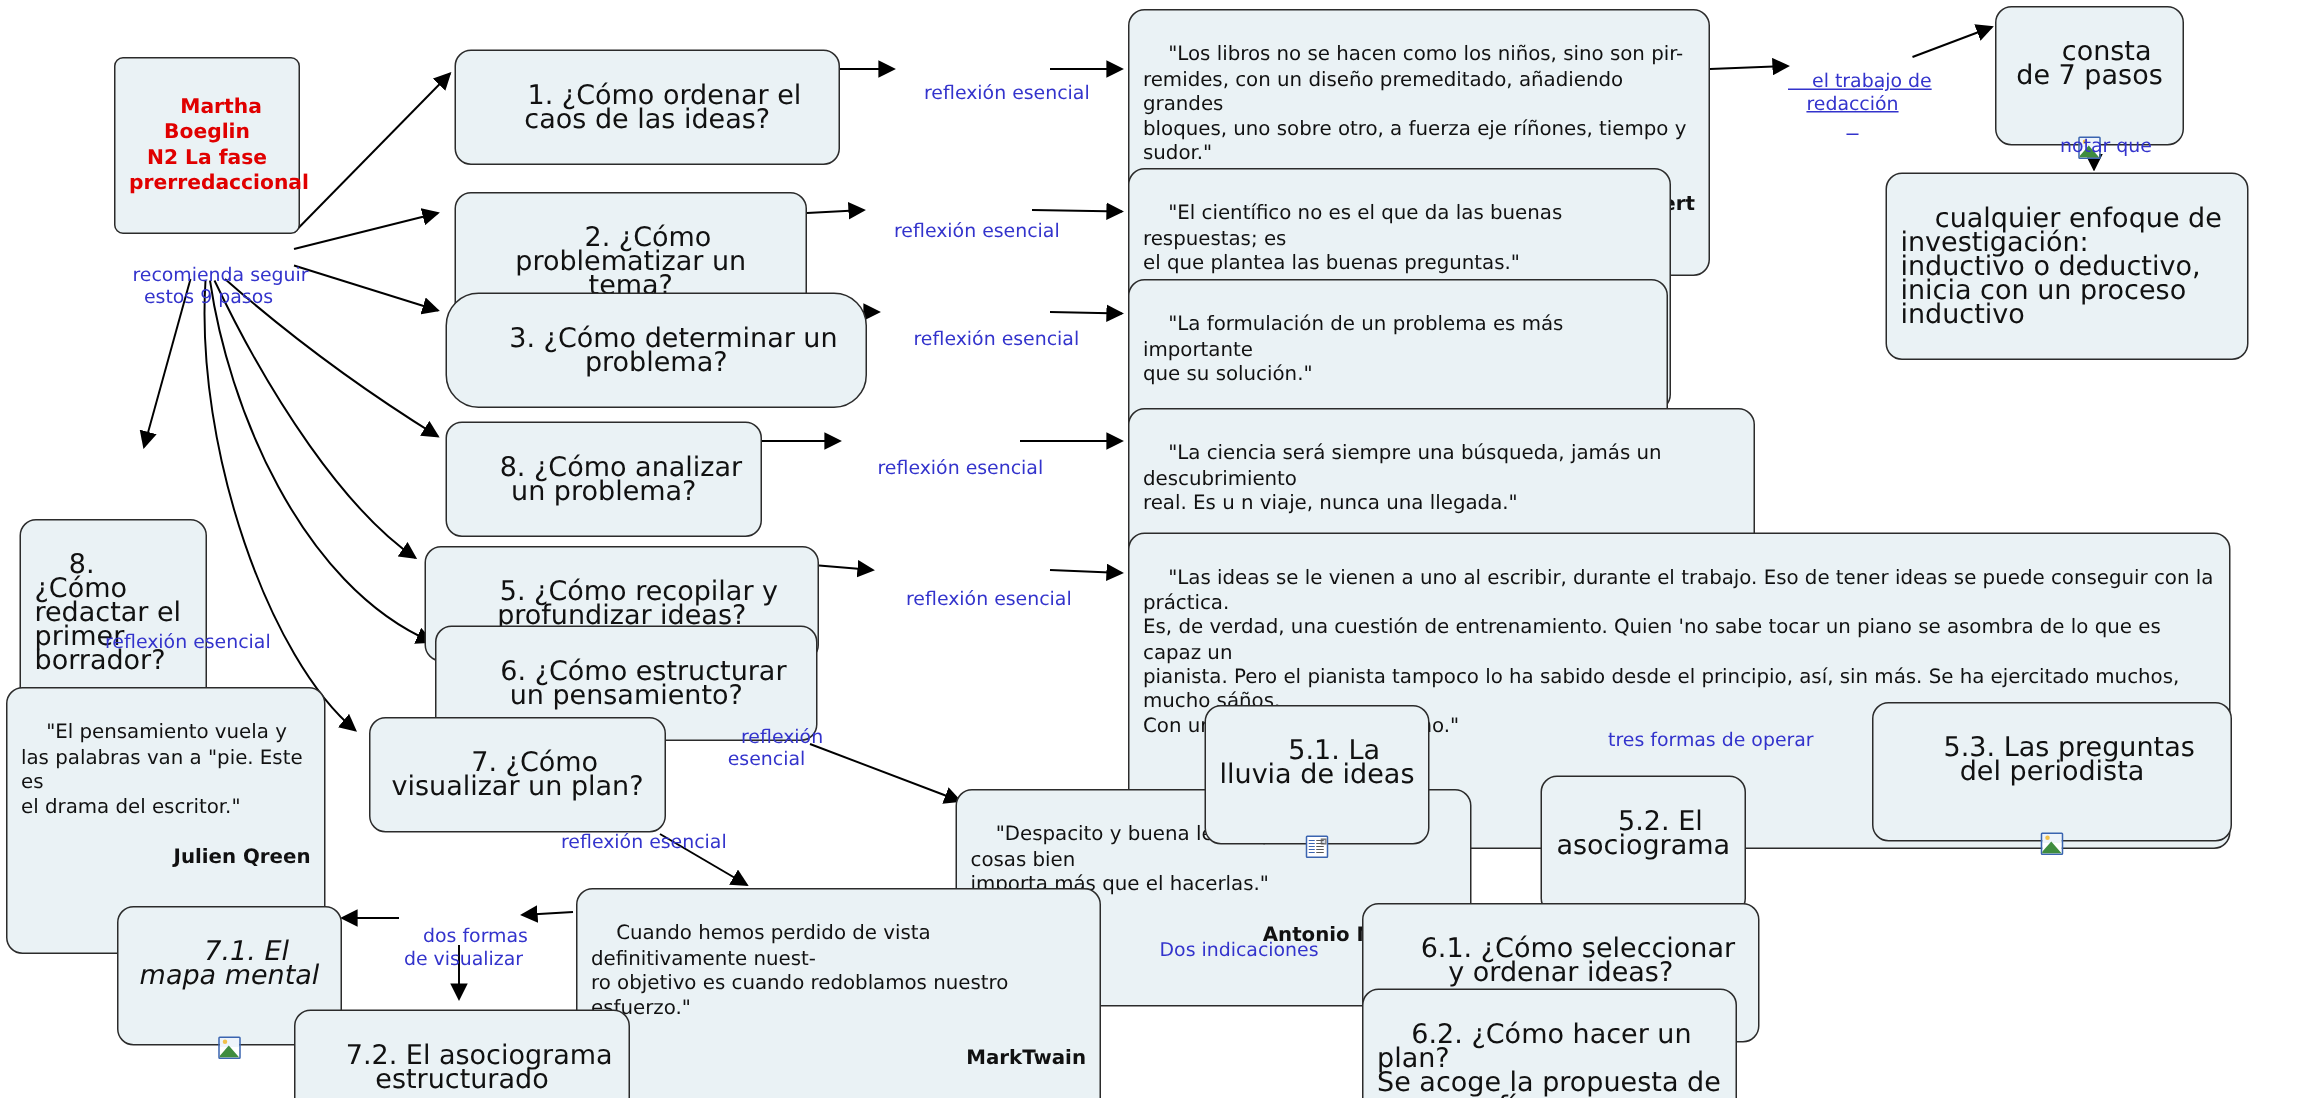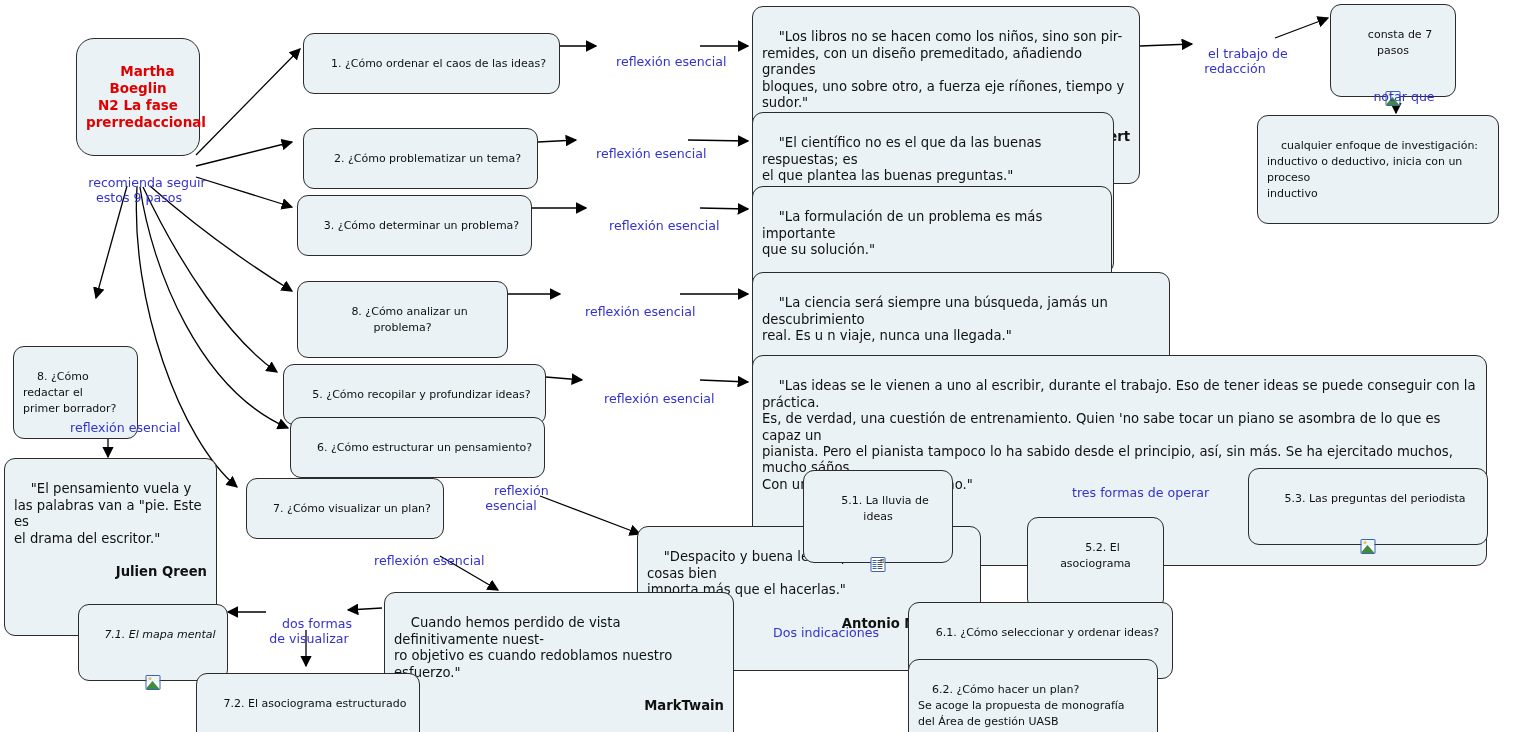--- a/index.html
+++ b/index.html
@@ -22,34 +22,34 @@
     width: 1539px; height: 732px;
     pointer-events: none;
     z-index: 1;
   }
   .node {
     position: absolute;
     background: #eaf2f5;
     border: 1.4px solid #2b2b2b;
     border-radius: 11px;
     padding: 6px 9px 5px 9px;
-    font-size: 11px;
+    font-size: 18px;
     line-height: 16px;
     color: #111111;
     z-index: 3;
     white-space: pre-wrap;
   }
   .node.center { text-align: center; }
   .root {
     color: #e00000;
     font-weight: bold;
     text-align: center;
     line-height: 17px;
     font-size: 13.5px;
-    border-radius: 18px;
+    border-radius: 6px;
     padding: 7px 9px;
   }
   .quote {
     font-size: 13.2px;
     line-height: 16.4px;
   }
   .author {
     display: block;
     text-align: right;
     font-weight: bold;
@@ -215,21 +215,21 @@
     <span>recomienda seguir
 estos 9 pasos</span>
   </div>
 
   <div class="node center" style="left:303px; top:33px; width:257px;">
     <span>1. ¿Cómo ordenar el caos de las ideas?</span>
   </div>
   <div class="node center" style="left:303px; top:128px; width:235px;">
     <span>2. ¿Cómo problematizar un tema?</span>
   </div>
-  <div class="node center" style="left:297px; top:195px; width:235px;">
+  <div class="node center" style="left:297px; top:195px; width:281px;border-radius:22px;">
     <span>3. ¿Cómo determinar un problema?</span>
   </div>
   <div class="node center" style="left:297px; top:281px; width:211px;">
     <span>8. ¿Cómo analizar un problema?</span>
   </div>
   <div class="node center" style="left:283px; top:364px; width:263px;">
     <span>5. ¿Cómo recopilar y profundizar ideas?</span>
   </div>
   <div class="node center" style="left:290px; top:417px; width:255px;">
     <span>6. ¿Cómo estructurar un pensamiento?</span>
@@ -328,21 +328,21 @@
 importa más que el hacerlas."</span>
     <span class="author">Antonio Machado</span>
   </div>
 
   <div class="node quote" style="left:384px; top:592px; width:350px;">
     <span>Cuando hemos perdido de vista definitivamente nuest-
 ro objetivo es cuando redoblamos nuestro esfuerzo."</span>
     <span class="author">MarkTwain</span>
   </div>
 
-  <div class="link-label" style="left:1192px; top:31px; width:86px;">
+  <div class="link-label" style="left:1192px; top:31px; width:86px;text-decoration:underline;">
     <span>el trabajo de
 redacción</span>
   </div>
 
   <div class="node center" style="left:1330px; top:4px; width:126px;">
     <span>consta de 7 pasos</span>
     <span class="icons">
       <span class="att img"></span>
     </span>
   </div>

